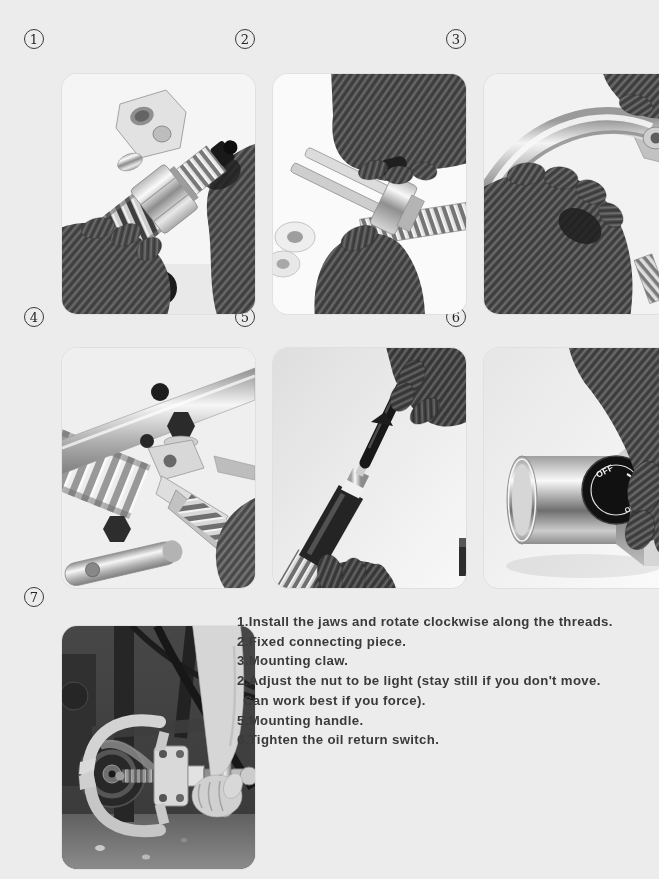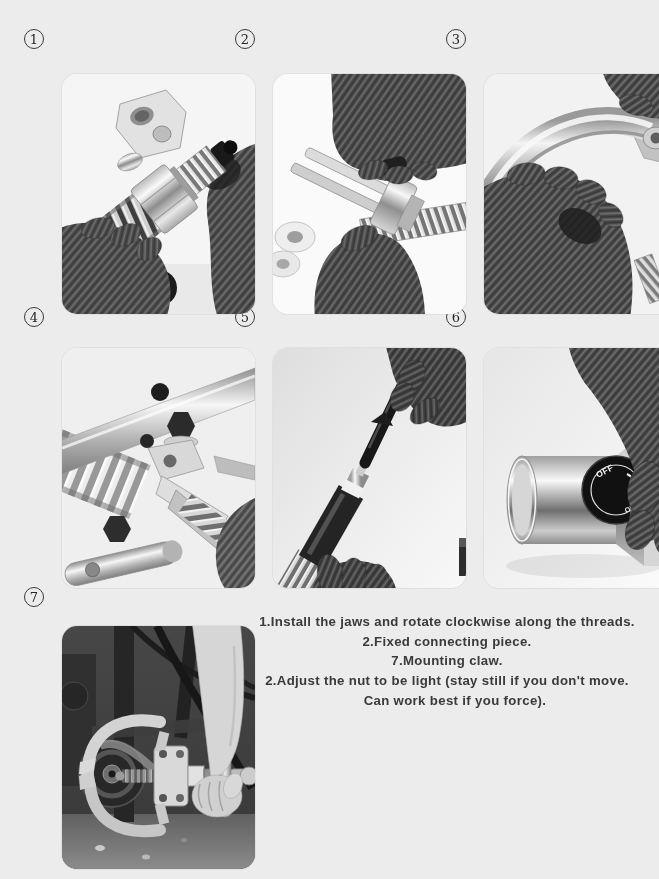--- a/index.html
+++ b/index.html
@@ -19,22 +19,22 @@
     position:absolute; width:193px; height:240px;
     border-radius:15px; overflow:hidden; background:#f6f6f6;
     box-shadow:0 0 0 1px rgba(0,0,0,0.05);
   }
   .photo svg { display:block; width:100%; height:100%; }
   .instructions {
     position:absolute; left:237px; top:612px; width:420px;
     color:#3a3a3a; font-weight:bold; font-size:13.2px;
     line-height:19.7px; letter-spacing:0.35px;
   }
-  .instructions .line { white-space:nowrap;text-align:center; }
-  .instructions .cont { padding-left:16px; }
+  .instructions .line { white-space:nowrap; }
+  .instructions .cont { padding-left:6px; }
 
   
   #b1{left:24px;top:29px;} #b2{left:235px;top:29px;} #b3{left:446px;top:29px;}
   #b4{left:24px;top:307px;} #b5{left:235px;top:307px;} #b6{left:446px;top:307px;}
   #b7{left:24px;top:587px;}
   
   #p1{left:22px;top:58px;} #p2{left:233px;top:58px;} #p3{left:444px;top:58px;}
   #p4{left:22px;top:332px;} #p5{left:233px;top:332px;} #p6{left:444px;top:332px;}
   #p7{left:22px;top:610px;height:243px;}
 </style>
@@ -458,18 +458,20 @@
         <path d="M 138,158 Q 134,170 140,182" fill="none" stroke="#a3a3a3" stroke-width="1.5"></path>
         <path d="M 148,156 Q 144,170 150,185" fill="none" stroke="#a3a3a3" stroke-width="1.5"></path>
         <path d="M 158,155 Q 155,170 161,185" fill="none" stroke="#a3a3a3" stroke-width="1.5"></path>
       </g>
     </svg>
   </figure>
 
   <div class="instructions">
     <div class="line">1.Install the jaws and rotate clockwise along the threads.</div>
     <div class="line">2.Fixed connecting piece.</div>
-    <div class="line">7.Mounting claw.</div>
+    <div class="line">3.Mounting claw.</div>
     <div class="line">2.Adjust the nut to be light (stay still if you don't move.</div>
     <div class="line cont">Can work best if you force).</div>
+    <div class="line">5.Mounting handle.</div>
+    <div class="line">6.Tighten the oil return switch.</div>
   </div>
 
 </div>
 
 </body></html>

